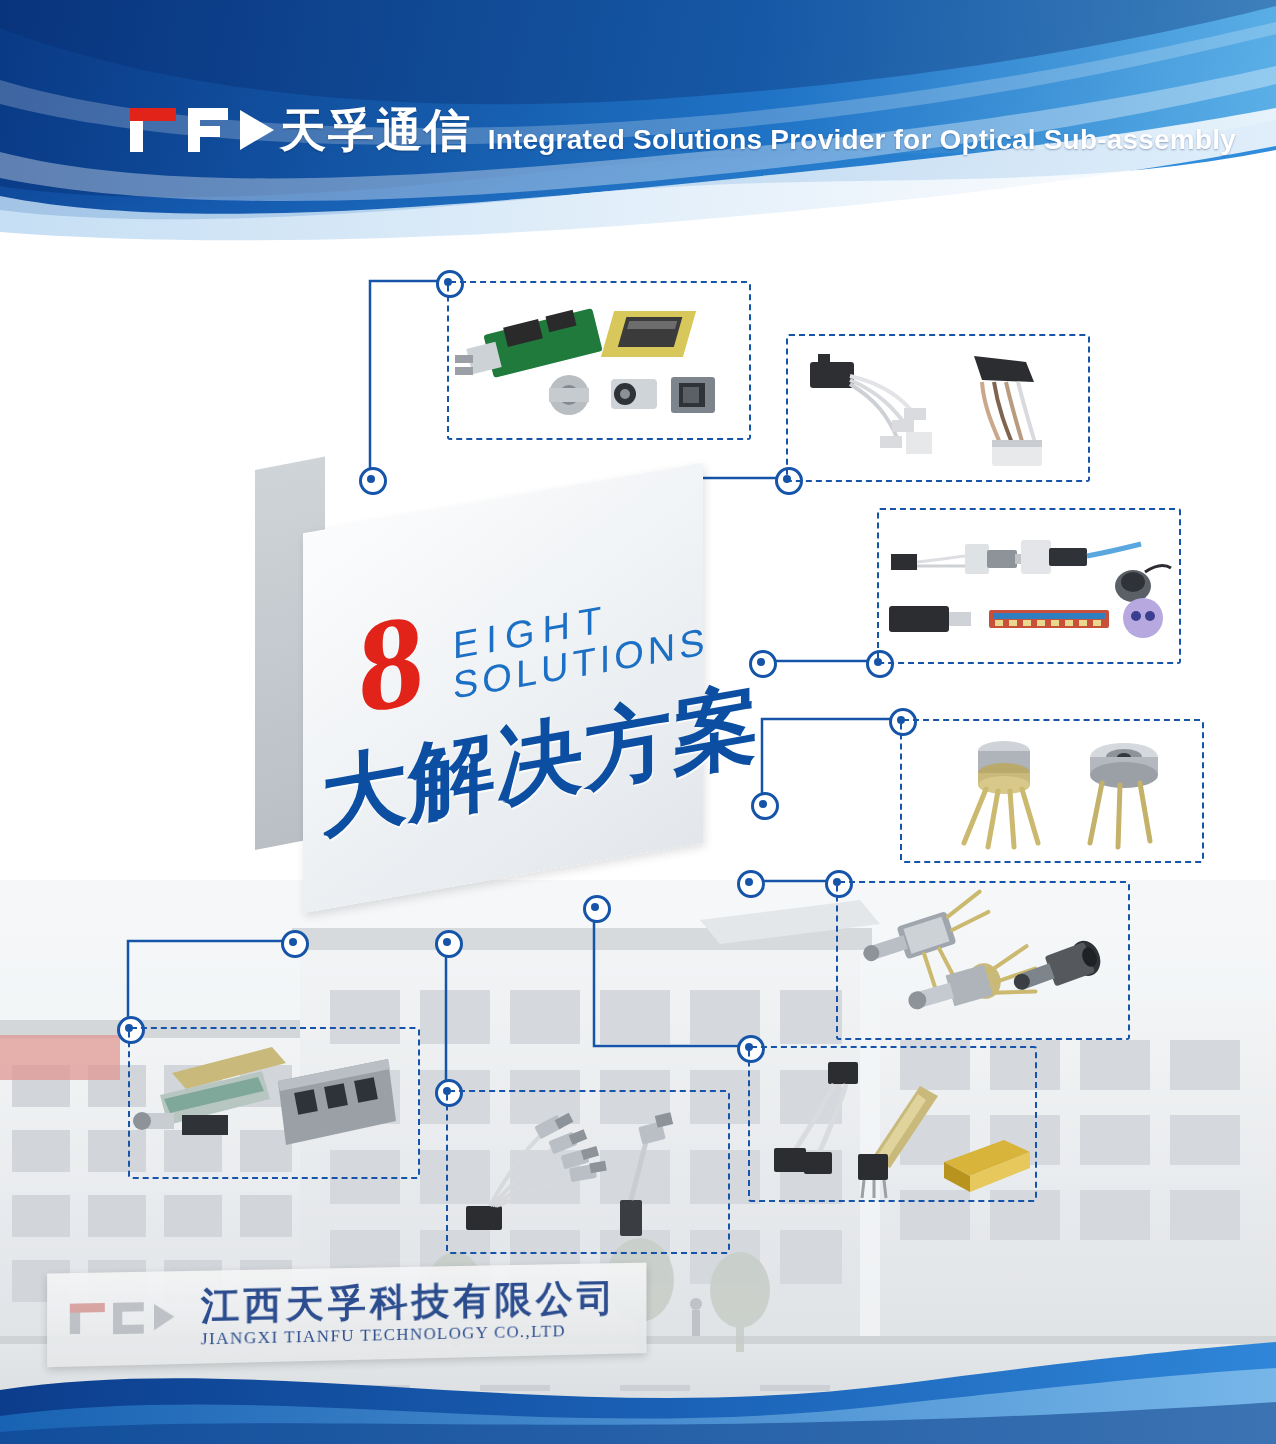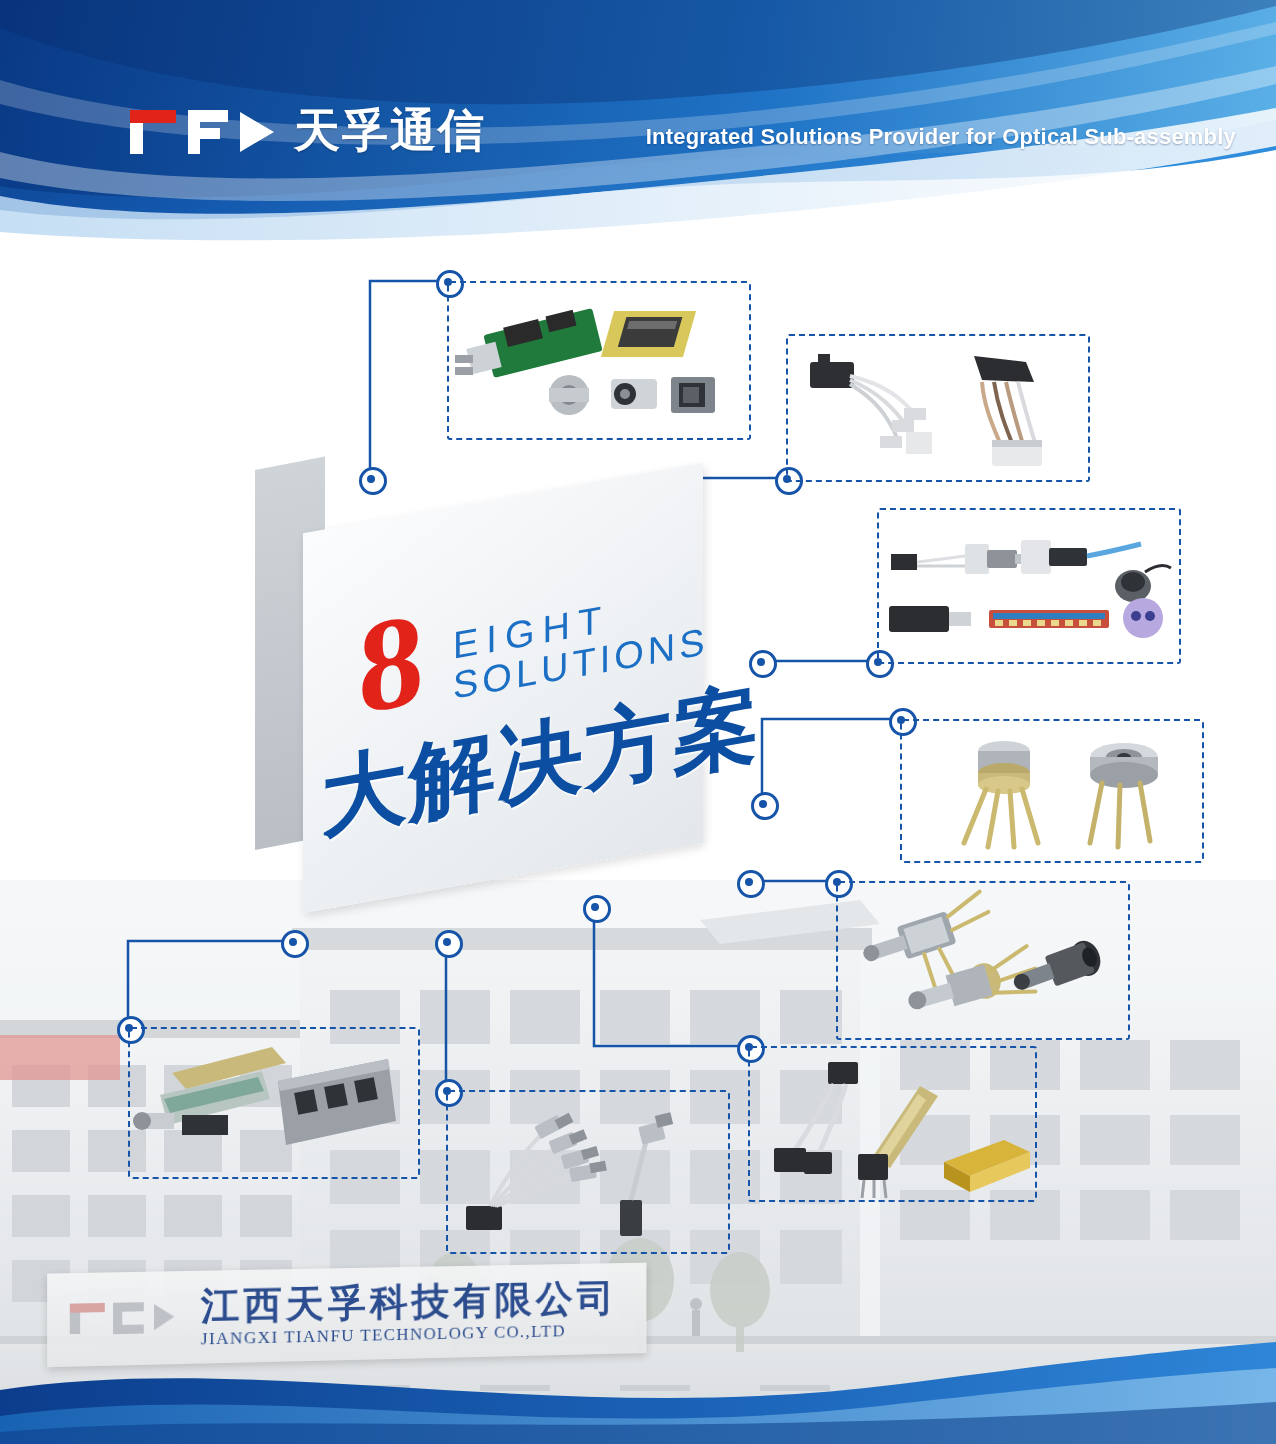--- a/index.html
+++ b/index.html
@@ -9,30 +9,30 @@
     background:#ffffff;
     overflow:hidden;
     position:relative;
   }
   .page{position:absolute;inset:0;overflow:hidden;background:#fff;}
 
   
   .banner{position:absolute;left:0;top:0;width:1276px;height:250px;overflow:hidden;}
   .banner svg{display:block;}
 
-  .logo-wrap{position:absolute;left:128px;top:100px;display:flex;align-items:flex-end;gap:14px;z-index:6;}
+  .logo-wrap{position:absolute;left:128px;top:100px;display:flex;align-items:flex-start;z-index:6;}
   .logo-mark{position:relative;width:152px;height:60px;}
   .logo-cn{
     font-family:"DejaVu Sans", sans-serif;
     font-size:46px;font-weight:bold;color:#ffffff;letter-spacing:2px;
     text-shadow:0 1px 2px rgba(0,0,0,.25);
   }
   .tagline{
     position:absolute;right:40px;top:124px;z-index:6;
-    color:#ffffff;font-size:22px;font-weight:bold;letter-spacing:.2px;
+    color:#ffffff;font-size:28px;font-weight:bold;letter-spacing:.2px;
     text-shadow:0 1px 2px rgba(0,30,80,.35);
   }
 
   
   .photo{
     position:absolute;left:0;top:880px;width:1276px;height:564px;overflow:hidden;
     opacity:.55;
   }
 
   

